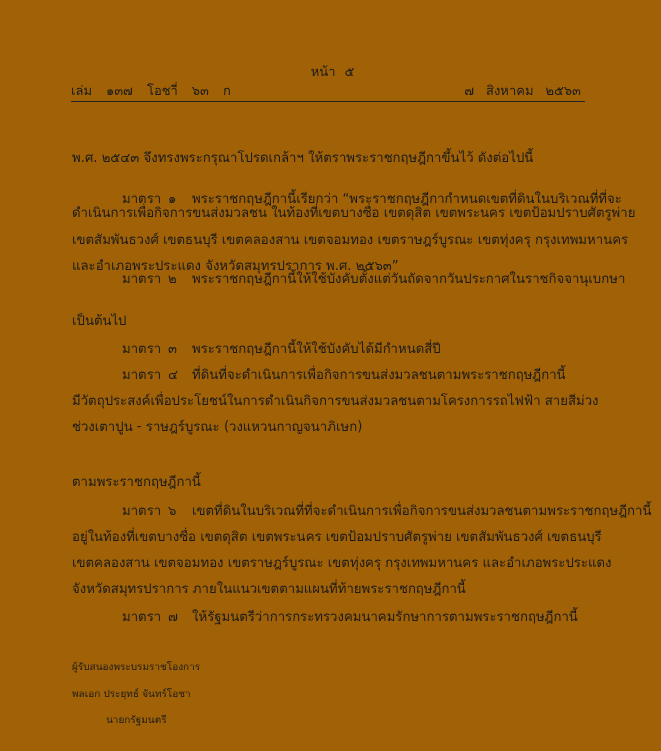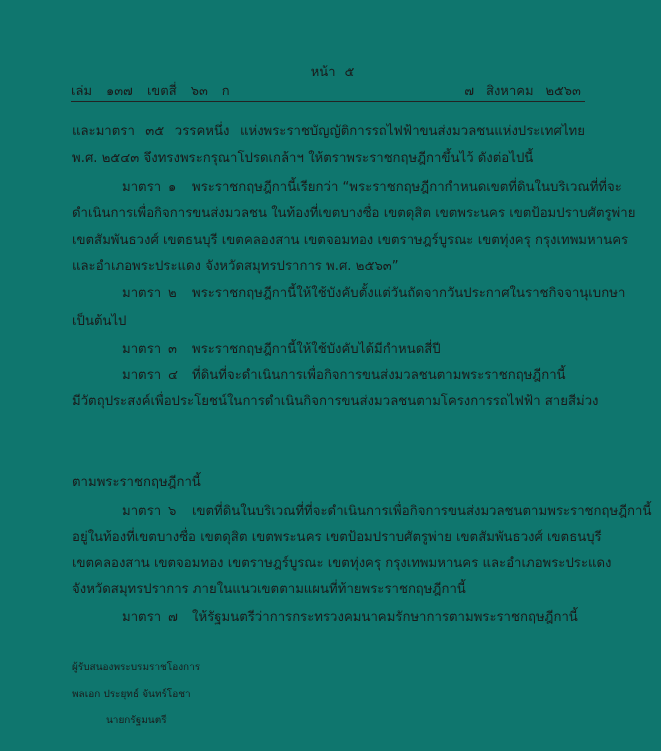--- a/index.html
+++ b/index.html
@@ -12,21 +12,21 @@
     height: 751px;
     position: relative;
     overflow: hidden;
     font-family: "DejaVu Sans", "Liberation Sans", sans-serif;
     color: #1a1a1a;
   }
   .page {
     position: absolute;
     left: 0; top: 0;
     width: 661px; height: 751px;
-    background: #0f766e;
+    background: #a16207;
   }
   .hdr-page {
     position: absolute;
     top: 61px;
     left: 0; width: 661px;
     text-align: center;
     font-size: 13px;
     padding-left: 4px;
     box-sizing: border-box;
   }
@@ -82,51 +82,51 @@
 <body>
 
 <div class="page">
 
   <div class="hdr-page">
     <span>หน้า</span><span>๕</span>
   </div>
 
   <div class="hdr-row">
     <div class="left">
-      <span>เล่ม</span><span>๑๓๗</span><span>เขตสี่</span><span>๖๓</span><span>ก</span>
+      <span>เล่ม</span><span>๑๓๗</span><span>โอชาี่</span><span>๖๓</span><span>ก</span>
     </div>
     <div class="right">
       <span>๗</span><span>สิงหาคม</span><span>๒๕๖๓</span>
     </div>
   </div>
   <div class="hdr-rule"></div>
 
-  <div class="line justify" style="top:122px">และมาตรา ๓๕ วรรคหนึ่ง แห่งพระราชบัญญัติการรถไฟฟ้าขนส่งมวลชนแห่งประเทศไทย</div>
   <div class="line" style="top:149px">พ.ศ. ๒๕๔๓ จึงทรงพระกรุณาโปรดเกล้าฯ ให้ตราพระราชกฤษฎีกาขึ้นไว้ ดังต่อไปนี้</div>
 
-  <div class="line indent justify" style="top:178px">
+  <div class="line indent justify" style="top:190px">
     <span class="sec-label">มาตรา</span><span class="sec-num">๑</span><span>พระราชกฤษฎีกานี้เรียกว่า “พระราชกฤษฎีกากำหนดเขตที่ดินในบริเวณที่ที่จะ</span>
   </div>
   <div class="line justify" style="top:231px">เขตสัมพันธวงศ์ เขตธนบุรี เขตคลองสาน เขตจอมทอง เขตราษฎร์บูรณะ เขตทุ่งครุ กรุงเทพมหานคร</div>
   <div class="line justify" style="top:204px">ดำเนินการเพื่อกิจการขนส่งมวลชน ในท้องที่เขตบางซื่อ เขตดุสิต เขตพระนคร เขตป้อมปราบศัตรูพ่าย</div>
   <div class="line" style="top:257px">และอำเภอพระประแดง จังหวัดสมุทรปราการ พ.ศ. ๒๕๖๓”</div>
 
-  <div class="line indent justify" style="top:284px">
+  <div class="line indent justify" style="top:270px">
     <span class="sec-label">มาตรา</span><span class="sec-num">๒</span><span>พระราชกฤษฎีกานี้ให้ใช้บังคับตั้งแต่วันถัดจากวันประกาศในราชกิจจานุเบกษา</span>
   </div>
   <div class="line" style="top:312px">เป็นต้นไป</div>
 
   <div class="line indent" style="top:340px">
     <span class="sec-label">มาตรา</span><span class="sec-num">๓</span><span>พระราชกฤษฎีกานี้ให้ใช้บังคับได้มีกำหนดสี่ปี</span>
   </div>
 
   <div class="line indent justify" style="top:366px">
     <span class="sec-label">มาตรา</span><span class="sec-num">๔</span><span>ที่ดินที่จะดำเนินการเพื่อกิจการขนส่งมวลชนตามพระราชกฤษฎีกานี้</span>
   </div>
   <div class="line justify" style="top:392px">มีวัตถุประสงค์เพื่อประโยชน์ในการดำเนินกิจการขนส่งมวลชนตามโครงการรถไฟฟ้า สายสีม่วง</div>
+  <div class="line" style="top:418px">ช่วงเตาปูน - ราษฎร์บูรณะ (วงแหวนกาญจนาภิเษก)</div>
 
   <div class="line" style="top:473px">ตามพระราชกฤษฎีกานี้</div>
 
   <div class="line indent justify" style="top:502px">
     <span class="sec-label">มาตรา</span><span class="sec-num">๖</span><span>เขตที่ดินในบริเวณที่ที่จะดำเนินการเพื่อกิจการขนส่งมวลชนตามพระราชกฤษฎีกานี้</span>
   </div>
   <div class="line justify" style="top:528px">อยู่ในท้องที่เขตบางซื่อ เขตดุสิต เขตพระนคร เขตป้อมปราบศัตรูพ่าย เขตสัมพันธวงศ์ เขตธนบุรี</div>
   <div class="line justify" style="top:554px">เขตคลองสาน เขตจอมทอง เขตราษฎร์บูรณะ เขตทุ่งครุ กรุงเทพมหานคร และอำเภอพระประแดง</div>
   <div class="line" style="top:580px">จังหวัดสมุทรปราการ ภายในแนวเขตตามแผนที่ท้ายพระราชกฤษฎีกานี้</div>
 

